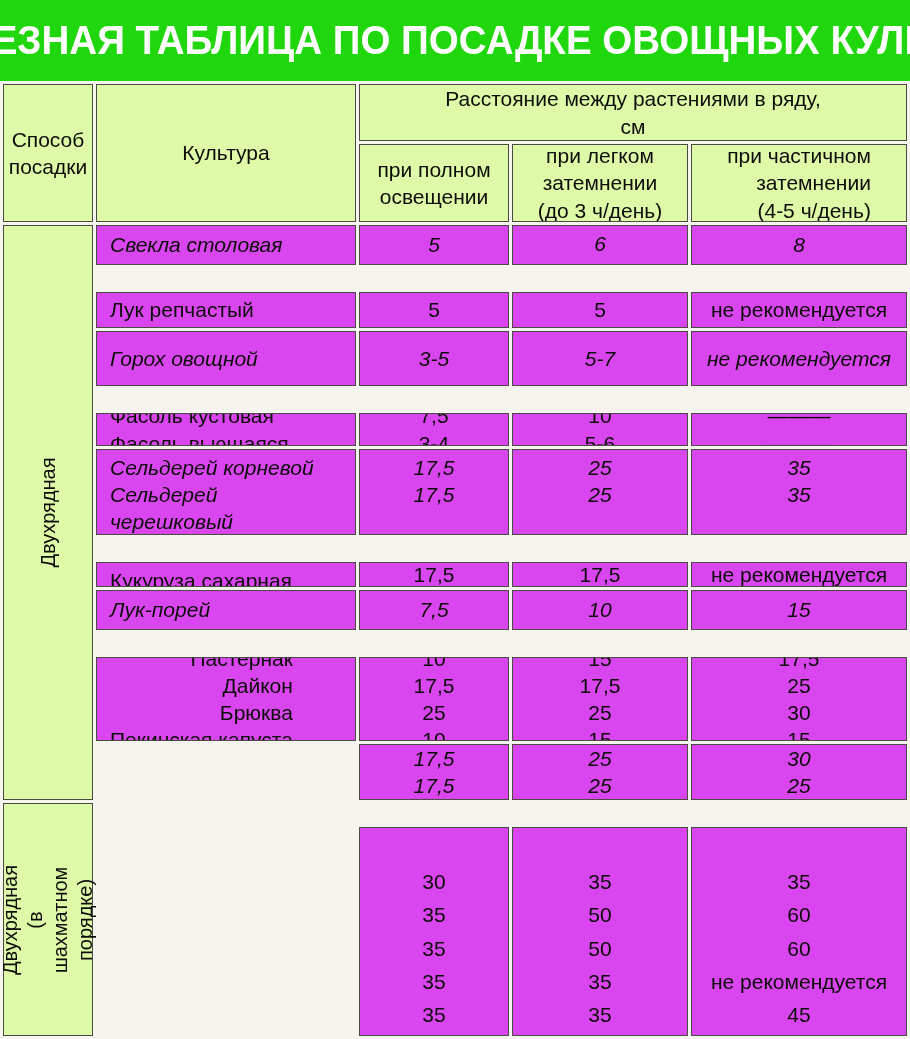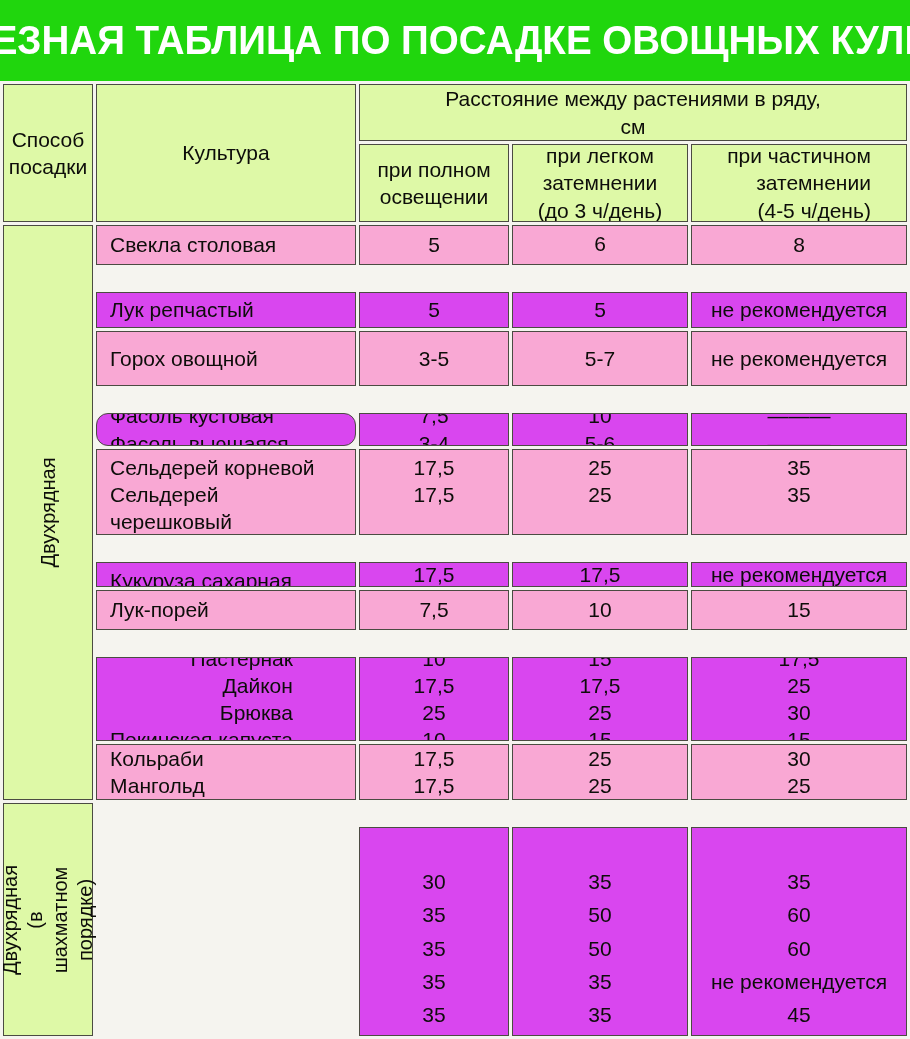--- a/index.html
+++ b/index.html
@@ -39,21 +39,21 @@
     font-size: 21px;
     line-height: 1.29;
     white-space: pre-line;
     display: flex;
     align-items: center;
     justify-content: center;
     text-align: center;
     overflow: hidden;
   }
   .hdr  { background: #def9a7; }
-  .bright { background: #f9a8d4; }
+  .bright { background: #d946ef; font-style: italic; }
   .pale   { background: #d946ef; margin-top: 24px; }
   .label { justify-content: flex-start; text-align: left; padding-left: 13px; padding-right: 4px; }
   .vt { align-items: flex-start; padding-top: 4px; }
   .lh-wide { line-height: 1.58; }
   .vcell { overflow: visible; }
   .vtext {
     transform: rotate(-90deg);
     white-space: pre-line;
     text-align: center;
     width: max-content;
@@ -96,21 +96,21 @@
   <div class="cell pale label" style="grid-column:2; grid-row:4;">Лук репчастый</div>
   <div class="cell pale" style="grid-column:3; grid-row:4;">5</div>
   <div class="cell pale" style="grid-column:4; grid-row:4;">5</div>
   <div class="cell pale" style="grid-column:5; grid-row:4;">не рекомендуется</div>
 
   <div class="cell bright label" style="grid-column:2; grid-row:5;">Горох овощной</div>
   <div class="cell bright" style="grid-column:3; grid-row:5;">3-5</div>
   <div class="cell bright" style="grid-column:4; grid-row:5;">5-7</div>
   <div class="cell bright" style="grid-column:5; grid-row:5;">не рекомендуется</div>
 
-  <div class="cell pale label" style="grid-column:2; grid-row:6;border-radius:12px;">Фасоль кустовая
+  <div class="cell pale label" style="grid-column:2; grid-row:6;">Фасоль кустовая
 Фасоль вьющаяся</div>
   <div class="cell pale" style="grid-column:3; grid-row:6;">7,5
 3-4</div>
   <div class="cell pale" style="grid-column:4; grid-row:6;">10
 5-6</div>
   <div class="cell pale" style="grid-column:5; grid-row:6;">———
 ———</div>
 
   <div class="cell bright label vt" style="grid-column:2; grid-row:7;">Сельдерей корневой
 Сельдерей
@@ -142,22 +142,20 @@
 10</div>
   <div class="cell pale" style="grid-column:4; grid-row:10;">15
 17,5
 25
 15</div>
   <div class="cell pale" style="grid-column:5; grid-row:10;">17,5
 25
 30
 15</div>
 
-  <div class="cell bright label" style="grid-column:2; grid-row:11;">Кольраби
-Мангольд</div>
   <div class="cell bright" style="grid-column:3; grid-row:11;">17,5
 17,5</div>
   <div class="cell bright" style="grid-column:4; grid-row:11;">25
 25</div>
   <div class="cell bright" style="grid-column:5; grid-row:11;">30
 25</div>
 
   <div class="cell hdr vcell" style="grid-column:1; grid-row:12;">
     <span class="vtext">Двухрядная
 (в шахматном порядке)</span>

